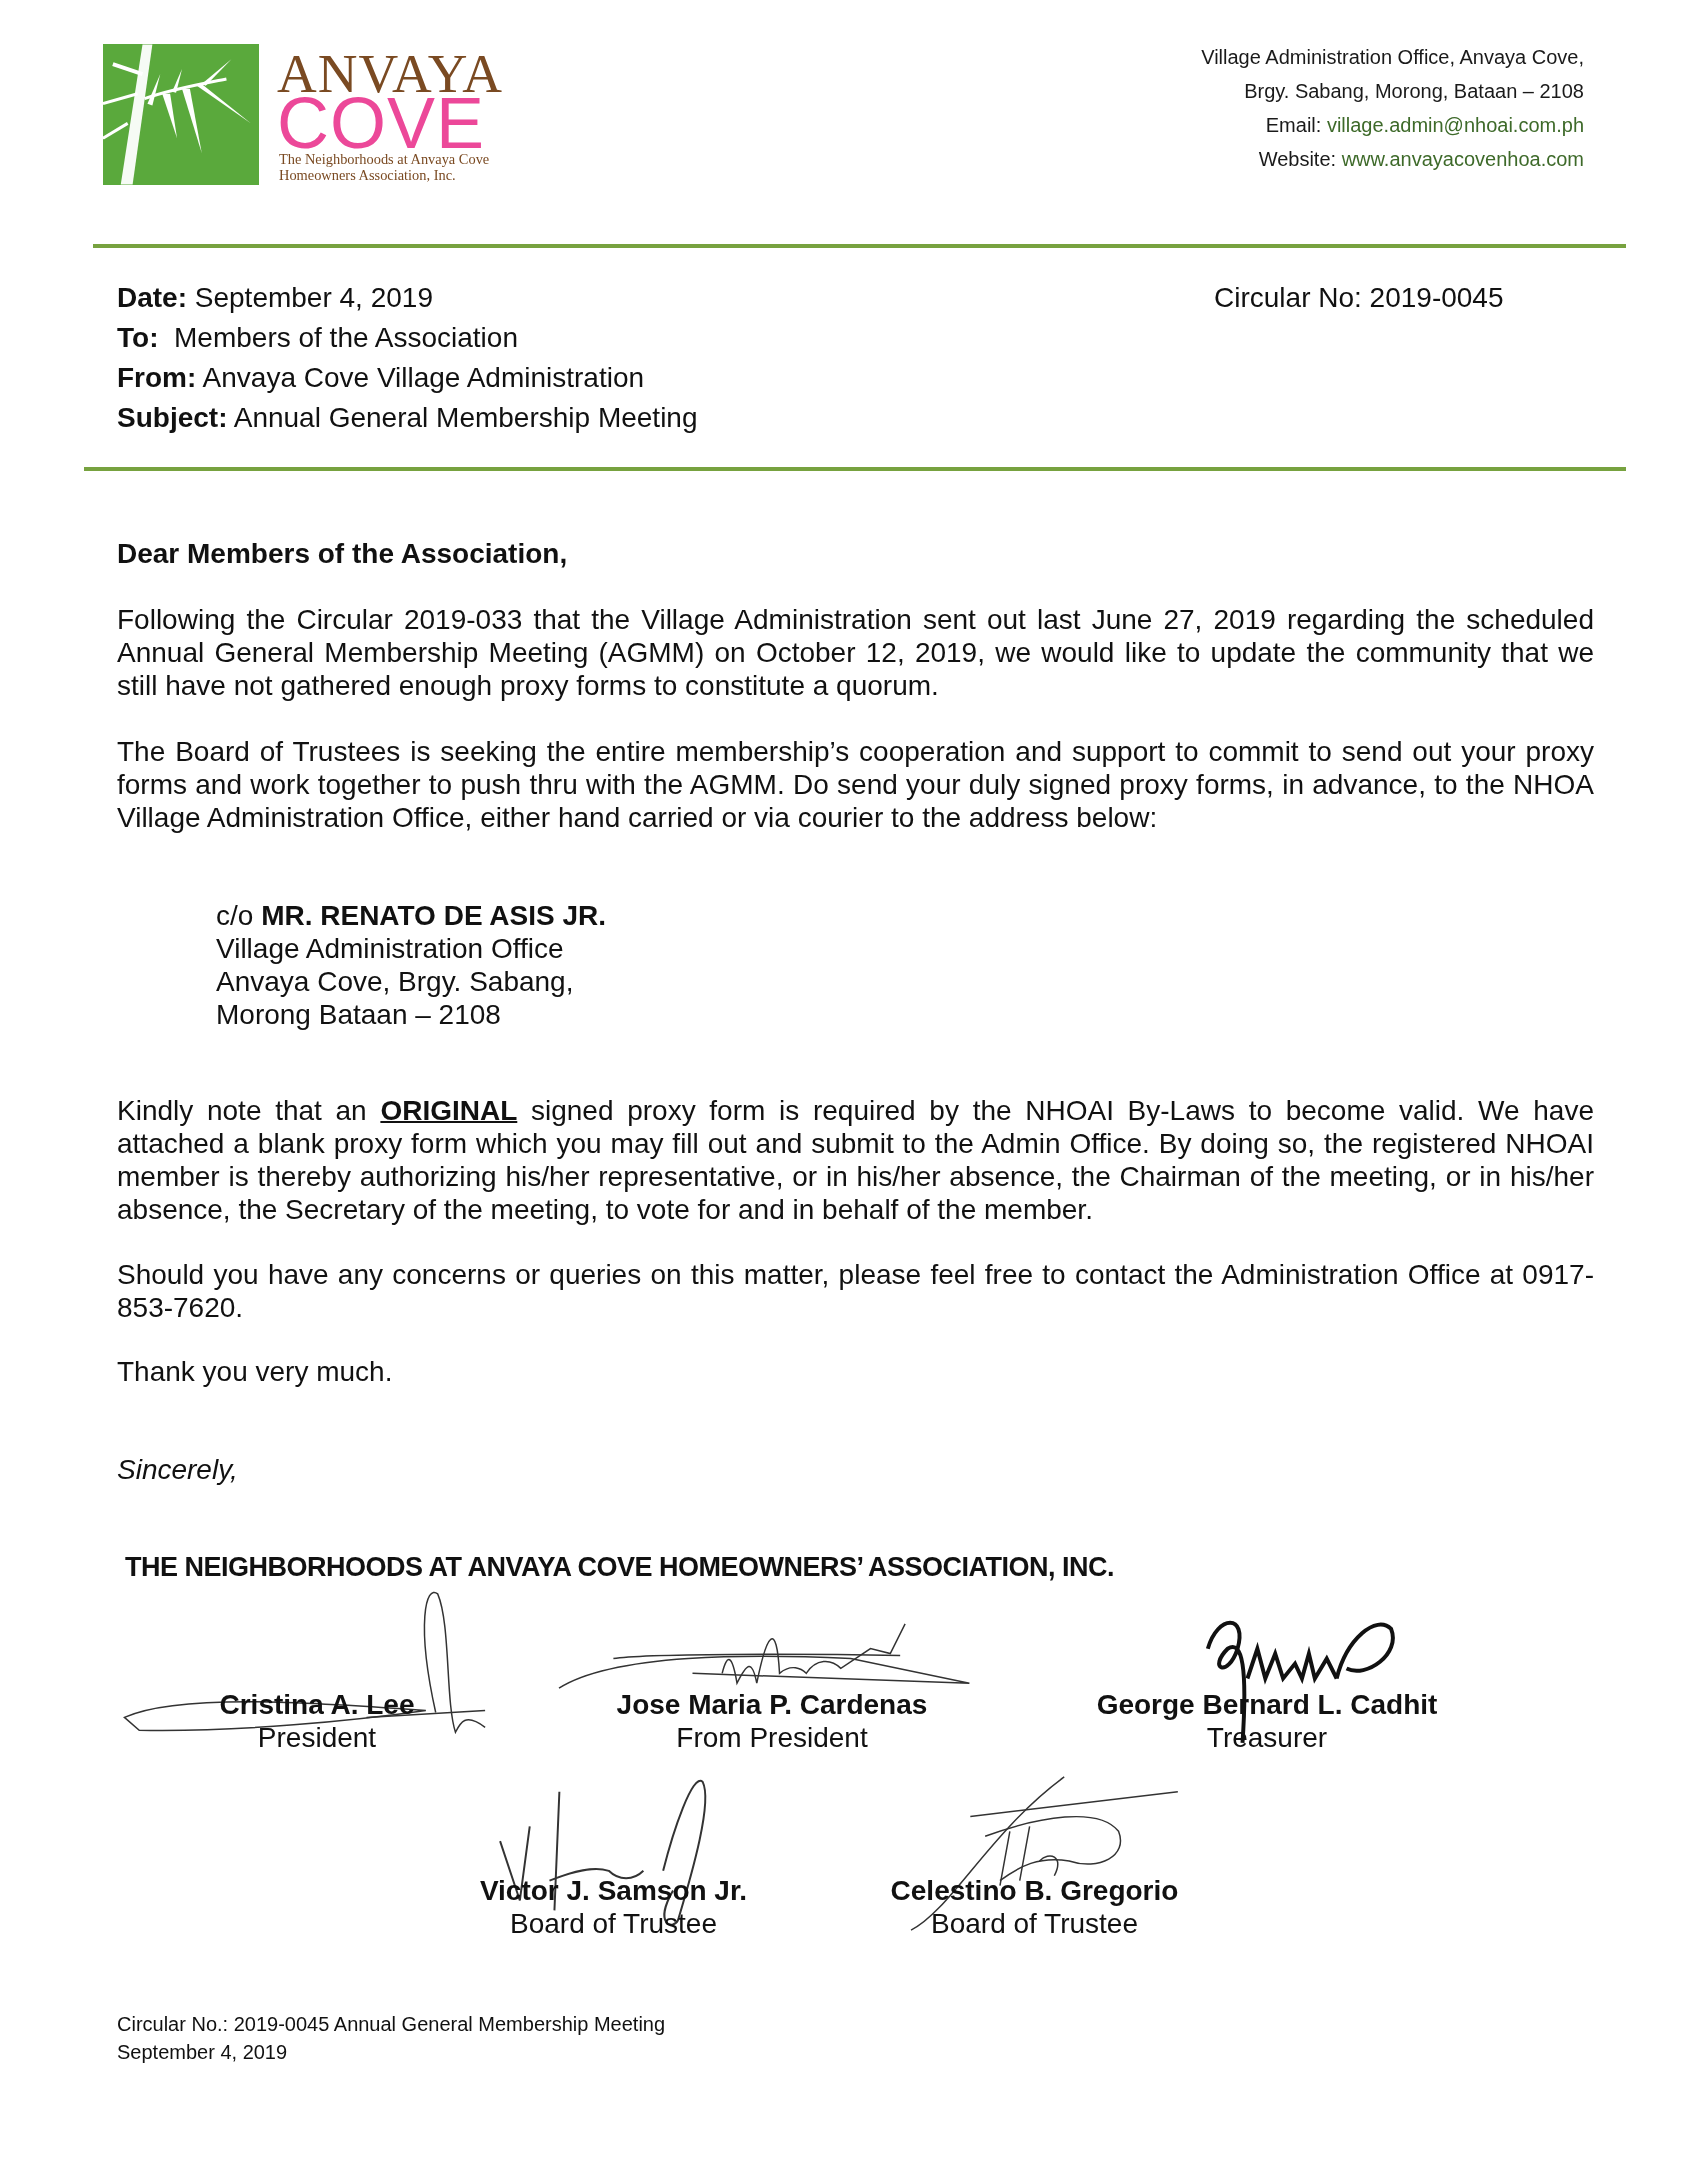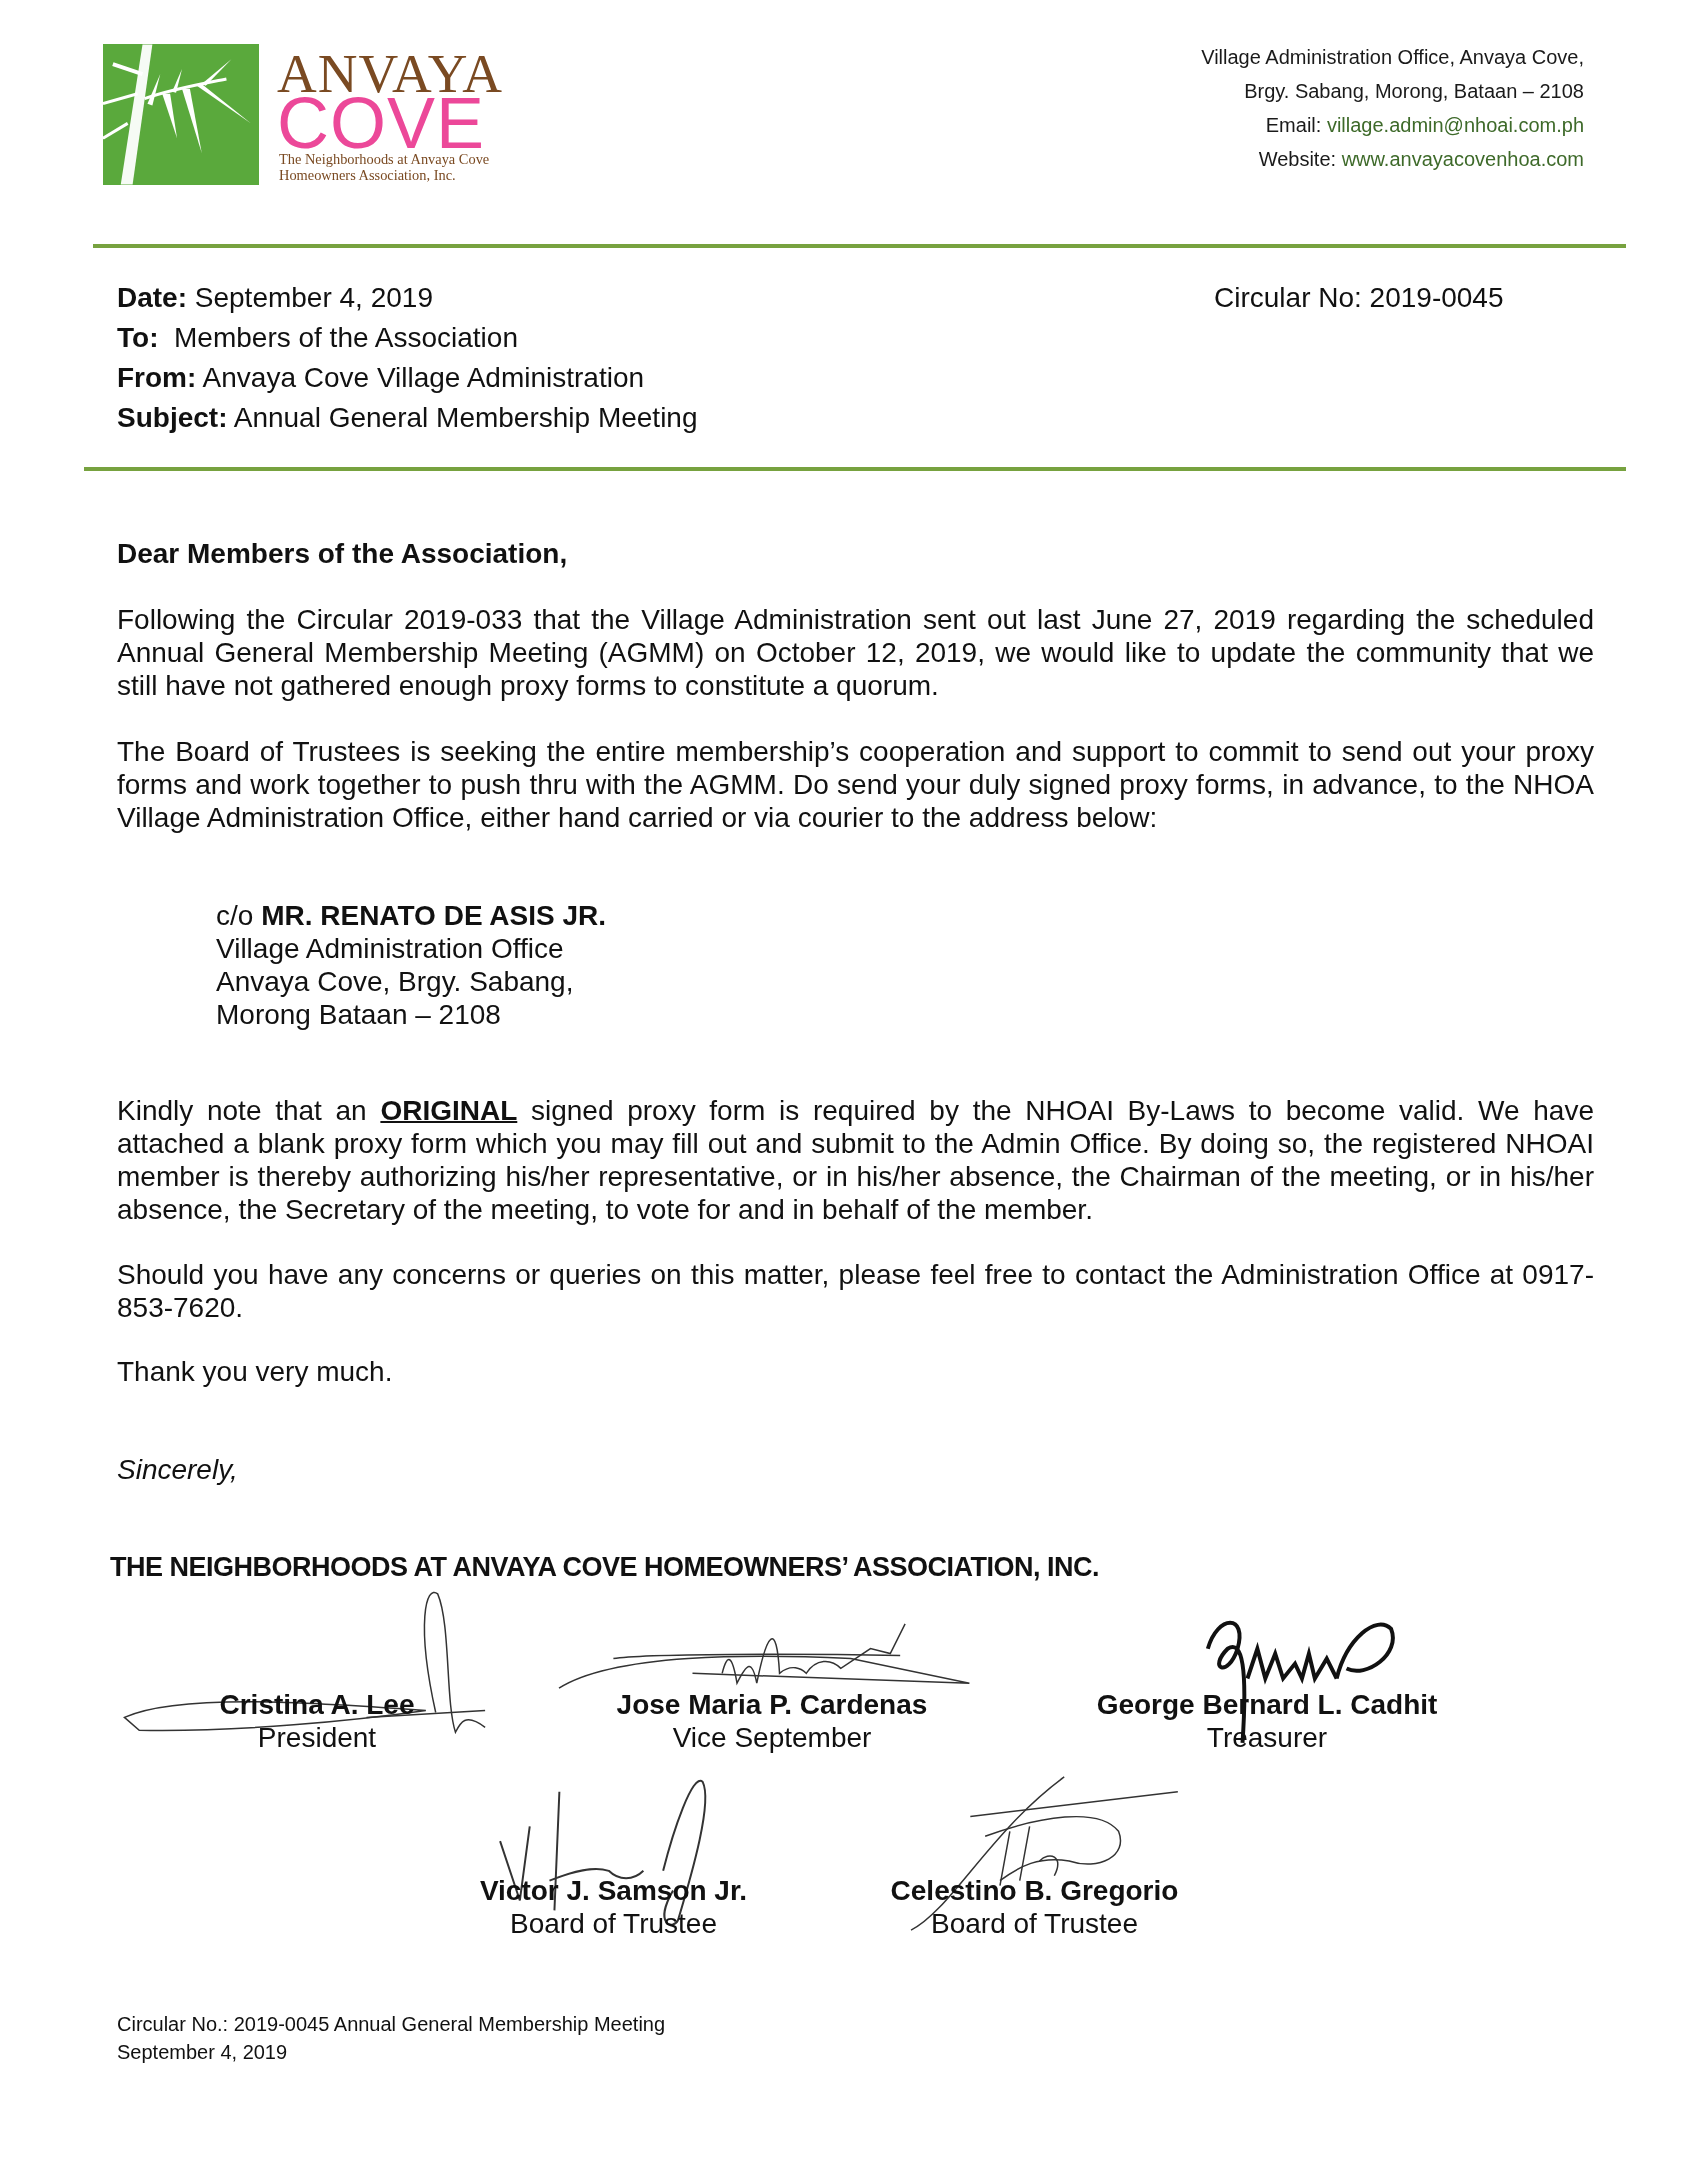--- a/index.html
+++ b/index.html
@@ -32,21 +32,21 @@
 
   #salutation { left: 99px; top: 538px; font-size: 28px; font-weight: bold; }
   .para { left: 99px; width: 1477px; text-align: justify; text-align-last: left; font-size: 28px; line-height: 33px; }
   #para1 { top: 603px; }
   #para2 { top: 735px; }
   #address { left: 198px; top: 899px; font-size: 28px; line-height: 33px; }
   #para3 { top: 1094px; }
   #para4 { top: 1258px; }
   #thanks { left: 99px; top: 1356px; font-size: 28px; }
   #sincerely { left: 99px; top: 1454px; font-size: 28px; font-style: italic; }
-  #org { left: 92px; top: 1552px; font-size: 27px; font-weight: bold; letter-spacing: -0.5px; }
+  #org { left: 107px; top: 1552px; font-size: 27px; font-weight: bold; letter-spacing: -0.5px; }
 
   .sig { position: absolute; text-align: center; }
   .sig-name { font-size: 28px; font-weight: bold; line-height: 33px; white-space: nowrap; }
   .sig-title { font-size: 28px; line-height: 33px; white-space: nowrap; }
   .sig-svg { position: absolute; pointer-events: none; }
 
   #footer { left: 99px; top: 2010px; font-size: 20px; line-height: 28px; }
   u { text-decoration-thickness: 2px; }
 </style>
 </head>
@@ -137,21 +137,21 @@
   <path d="M95 65 C 150 45, 210 35, 230 60 C 240 85, 210 100, 180 90 C 150 85, 130 95, 110 110" stroke="#333" stroke-width="1.5" fill="none"></path>
   <path d="M120 60 L 110 115 M 140 55 L 130 110 M 150 90 C 160 80, 175 85, 165 105" stroke="#333" stroke-width="1.5" fill="none"></path>
 </svg>
 
 <div class="sig" style="left:198px;top:1688px;width:238px;">
   <div class="sig-name">Cristina A. Lee</div>
   <div class="sig-title">President</div>
 </div>
 <div class="sig" style="left:574px;top:1688px;width:396px;">
   <div class="sig-name">Jose Maria P. Cardenas</div>
-  <div class="sig-title">Vice September</div>
+  <div class="sig-title">From President</div>
 </div>
 <div class="sig" style="left:1089px;top:1688px;width:356px;">
   <div class="sig-name">George Bernard L. Cadhit</div>
   <div class="sig-title">Treasurer</div>
 </div>
 <div class="sig" style="left:465px;top:1874px;width:297px;">
   <div class="sig-name">Victor J. Samson Jr.</div>
   <div class="sig-title">Board of Trustee</div>
 </div>
 <div class="sig" style="left:876px;top:1874px;width:317px;">

